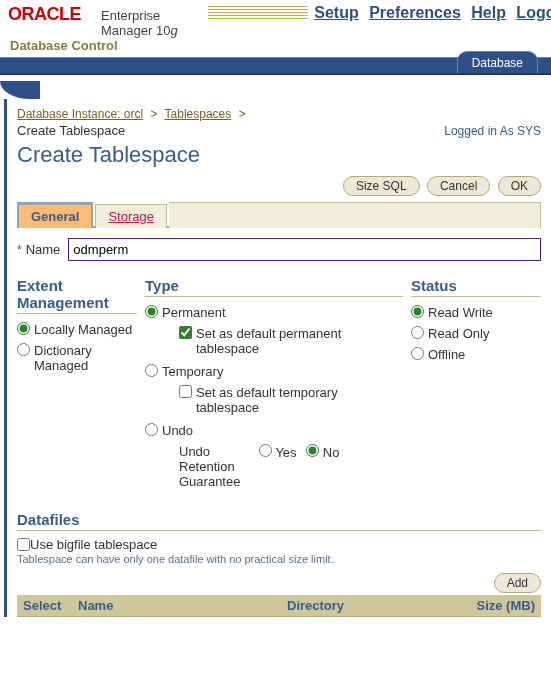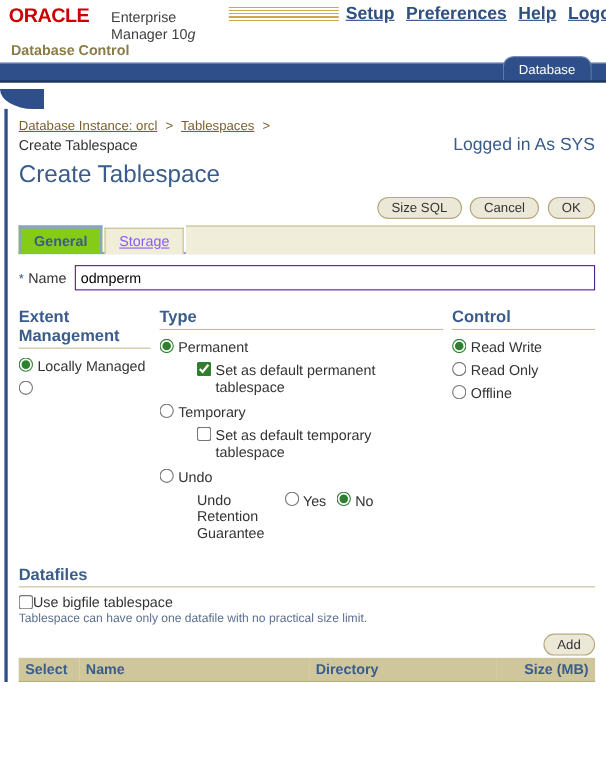--- a/index.html
+++ b/index.html
@@ -28,36 +28,36 @@
   .curve-row .left { width: 40px; background: #2f4f8b; border-bottom-left-radius: 30px 18px; }
   .curve-row .right { flex: 1; background: #fff; }
   .page-outer { border-left: 3px solid #2f4f8b; padding: 8px 10px 0 10px; margin-left: 4px; }
 
   
   .breadcrumb { color: #7a5f2f; font-size: 12px; margin-bottom: 2px; }
   .breadcrumb a { color: #7a5f2f; text-decoration: underline; cursor: pointer; }
   .breadcrumb .sep { color: #7a5f2f; margin: 0 4px; }
   .bc-line2 { display: flex; justify-content: space-between; align-items: baseline; }
   .bc-current { color: #333; font-size: 13px; }
-  .logged-in { color: #3a5c8a; font-size: 16px; }
+  .logged-in { color: #3a5c8a; font-size: 12px; }
   
   h1.page-title { color: #3a5c8a; font-size: 22px; font-weight: normal; margin: 4px 0 8px 0; }
   
   
   .top-buttons { text-align: right; margin-bottom: 4px; }
   .oem-btn { display: inline-block; background: #ece8d8; border: 1px solid #b5a97b; border-radius: 11px;
     padding: 2px 12px; font-size: 12px; cursor: pointer; color: #333; margin-left: 4px; }
   
   
   .subtab-row { display: flex; align-items: flex-end; border-bottom: none; }
   .subtab { padding: 4px 12px 4px 12px; font-size: 13px; border: 2px solid #8aa4c3; border-bottom: none;
     position: relative; top: 2px; margin-right: 2px; cursor: pointer; }
-  .subtab.active { color: #3a5c8a; font-weight: bold; background: #84cc16; border-top: 3px solid #8aa4c3;
+  .subtab.active { color: #3a5c8a; font-weight: bold; background: #fdba74; border-top: 3px solid #8aa4c3;
     border-left: 2px solid #8aa4c3; border-right: 2px solid #8aa4c3; z-index: 2; }
-  .subtab.inactive { color: #8b5cf6; text-decoration: underline; background: #f0edd9; border: 1px solid #c5bd90;
+  .subtab.inactive { color: #be185d; text-decoration: underline; background: #f0edd9; border: 1px solid #c5bd90;
     border-bottom: none; }
   .subtab-filler { flex: 1; background: #f0edd9; border-top: 1px solid #c5bd90; border-right: 1px solid #c5bd90;
     border-bottom: none; height: 26px; position: relative; top: 2px; }
   .subtab-underline { height: 2px; background: #8aa4c3; margin-bottom: 10px; margin-left: 0; }
   
   
   .form-row { display: flex; align-items: center; margin: 10px 0 16px 0; }
   .form-row .req { color: #3a5c8a; margin-right: 4px; }
   .form-row label { color: #333; margin-right: 8px; font-size: 13px; }
   .form-row input[type=text] { flex: 1; border: 1px solid #4c1d95; padding: 3px 4px; font-size: 13px; }
@@ -159,20 +159,21 @@
   <div class="sections">
 
     <div class="sec col1">
       <h3>Extent Management</h3>
       <div class="radio-item">
         <input type="radio" name="extent" checked="" style="">
         <span>Locally Managed</span>
       </div>
       <div class="radio-item">
         <input type="radio" name="extent" style="">
+        <span>Dictionary Managed</span>
       </div>
     </div>
 
     <div class="sec col2">
       <h3>Type</h3>
       <div class="radio-item">
         <input type="radio" name="tstype" checked="" style="">
         <span>Permanent</span>
       </div>
       <div class="radio-indent">
@@ -198,21 +199,21 @@
       <div class="undo-sub">
         <div class="lbl">Undo Retention Guarantee</div>
         <div class="opts">
           <label><input type="radio" name="undoret" style=""> <span>Yes</span></label>
           <label><input type="radio" name="undoret" checked="" style=""> <span>No</span></label>
         </div>
       </div>
     </div>
 
     <div class="sec col3">
-      <h3>Control</h3>
+      <h3>Status</h3>
       <div class="radio-item">
         <input type="radio" name="status" checked="" style="">
         <span>Read Write</span>
       </div>
       <div class="radio-item">
         <input type="radio" name="status" style="">
         <span>Read Only</span>
       </div>
       <div class="radio-item">
         <input type="radio" name="status" style="">

